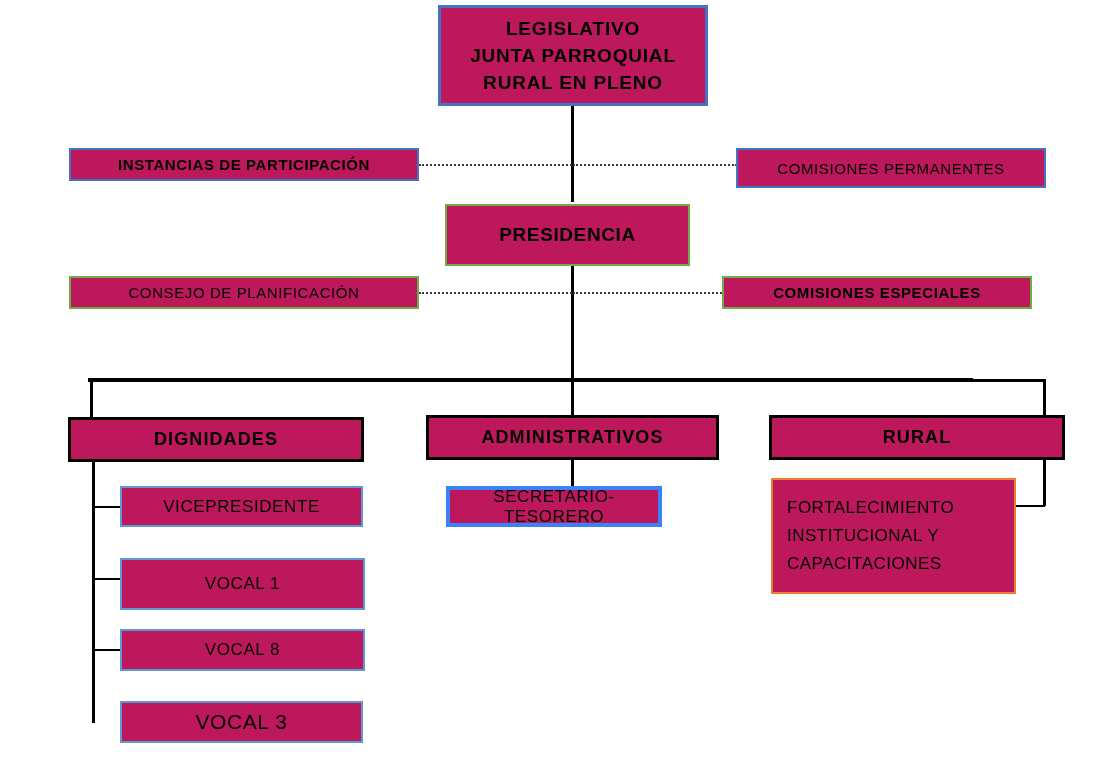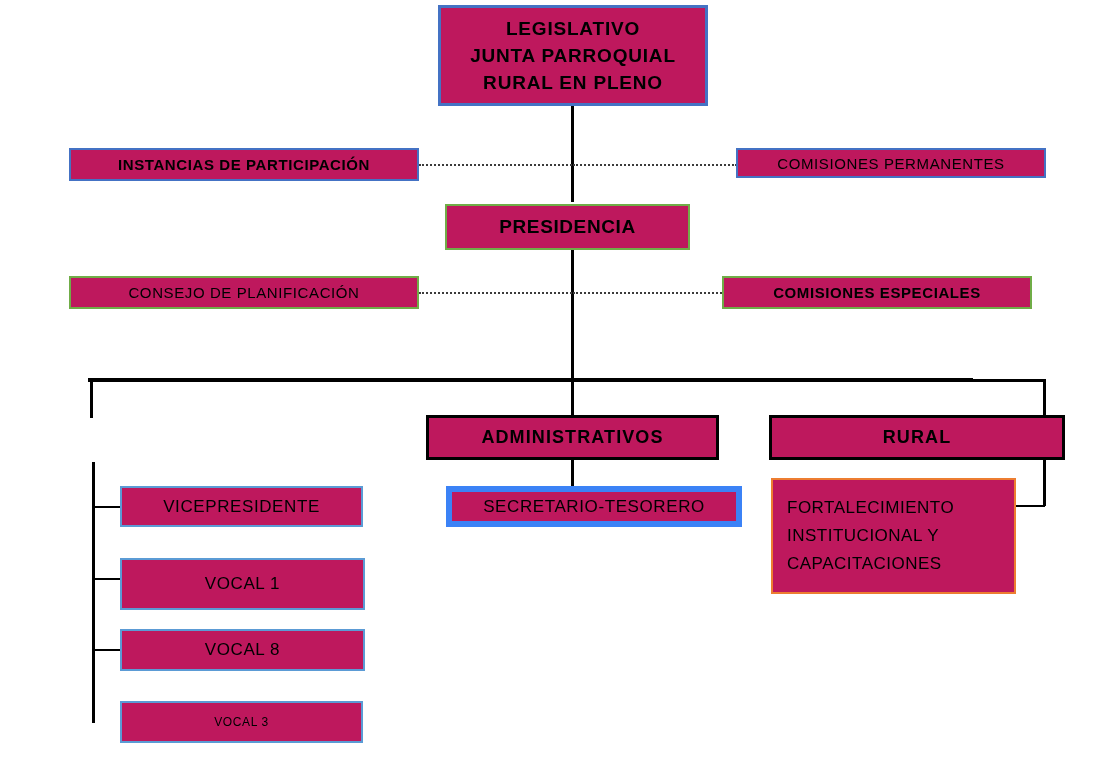--- a/index.html
+++ b/index.html
@@ -95,36 +95,39 @@
       <span>LEGISLATIVO</span><br>
       <span>JUNTA PARROQUIAL</span><br>
       <span>RURAL EN PLENO</span>
     </span>
   </div>
 
   <div class="box thin ls1" style="left:69px; top:148px; width:350px; height:33px; border:2px solid #4472C4; font-size:15px;font-weight:bold;">
     <span class="label">INSTANCIAS DE PARTICIPACIÓN</span>
   </div>
 
-  <div class="box thin ls1" style="left:736px; top:148px; width:310px; height:30px; border:2px solid #4472C4; font-size:15px;">
+  <div class="box thin ls1" style="left:736px; top:148px; width:310px; height:40px; border:2px solid #4472C4; font-size:15px;">
     <span class="label">COMISIONES  PERMANENTES</span>
   </div>
 
-  <div class="box bold ls1" style="left:445px; top:204px; width:245px; height:46px; border:2.5px solid #70AD47; font-size:19px;">
+  <div class="box bold ls1" style="left:445px; top:204px; width:245px; height:62px; border:2.5px solid #70AD47; font-size:19px;">
     <span class="label">PRESIDENCIA</span>
   </div>
 
   <div class="box thin ls1" style="left:69px; top:276px; width:350px; height:33px; border:2px solid #70AD47; font-size:15px;">
     <span class="label">CONSEJO DE PLANIFICACIÓN</span>
   </div>
 
   <div class="box thin ls1" style="left:722px; top:276px; width:310px; height:33px; border:2px solid #70AD47; font-size:15px;font-weight:bold;">
     <span class="label">COMISIONES  ESPECIALES</span>
   </div>
 
+  <div class="box bold ls2" style="left:68px; top:417px; width:296px; height:45px; border:3px solid #000000; font-size:18px;">
+    <span class="label">DIGNIDADES</span>
+  </div>
 
   <div class="box bold ls2" style="left:426px; top:415px; width:293px; height:45px; border:3px solid #000000; font-size:18px;">
     <span class="label">ADMINISTRATIVOS</span>
   </div>
 
   <div class="box bold ls2" style="left:769px; top:415px; width:296px; height:45px; border:3px solid #000000; font-size:18px;">
     <span class="label">RURAL</span>
   </div>
 
   <div class="box thin ls1" style="left:120px; top:486px; width:243px; height:41px; border:2px solid #5B9BD5; font-size:17px;">
@@ -132,25 +135,25 @@
   </div>
 
   <div class="box thin ls1" style="left:120px; top:558px; width:245px; height:52px; border:2px solid #5B9BD5; font-size:17px;">
     <span class="label">VOCAL 1</span>
   </div>
 
   <div class="box thin ls1" style="left:120px; top:629px; width:245px; height:42px; border:2px solid #5B9BD5; font-size:17px;">
     <span class="label">VOCAL 8</span>
   </div>
 
-  <div class="box thin ls1" style="left:120px; top:701px; width:243px; height:42px; border:2px solid #5B9BD5; font-size:12px;">
+  <div class="box thin ls1" style="left:120px; top:701px; width:243px; height:42px; border:2px solid #5B9BD5; font-size:21px;">
     <span class="label">VOCAL 3</span>
   </div>
 
-  <div class="box thin ls1" style="left:446px; top:486px; width:296px; height:41px; border:6px solid #3b82f6; font-size:17px;">
+  <div class="box thin ls1" style="left:446px; top:486px; width:216px; height:41px; border:4px solid #3b82f6; font-size:17px;">
     <span class="label">SECRETARIO-TESORERO</span>
   </div>
 
   <div class="box thin" style="left:771px; top:478px; width:245px; height:116px; border:2.5px solid #ED7D31; font-size:17px; line-height:28px; justify-content:flex-start; text-align:left; letter-spacing:0.5px;">
     <span class="label" style="padding-left:14px;">
       <span>FORTALECIMIENTO</span><br>
       <span>INSTITUCIONAL   Y</span><br>
       <span>CAPACITACIONES</span>
     </span>
   </div>

